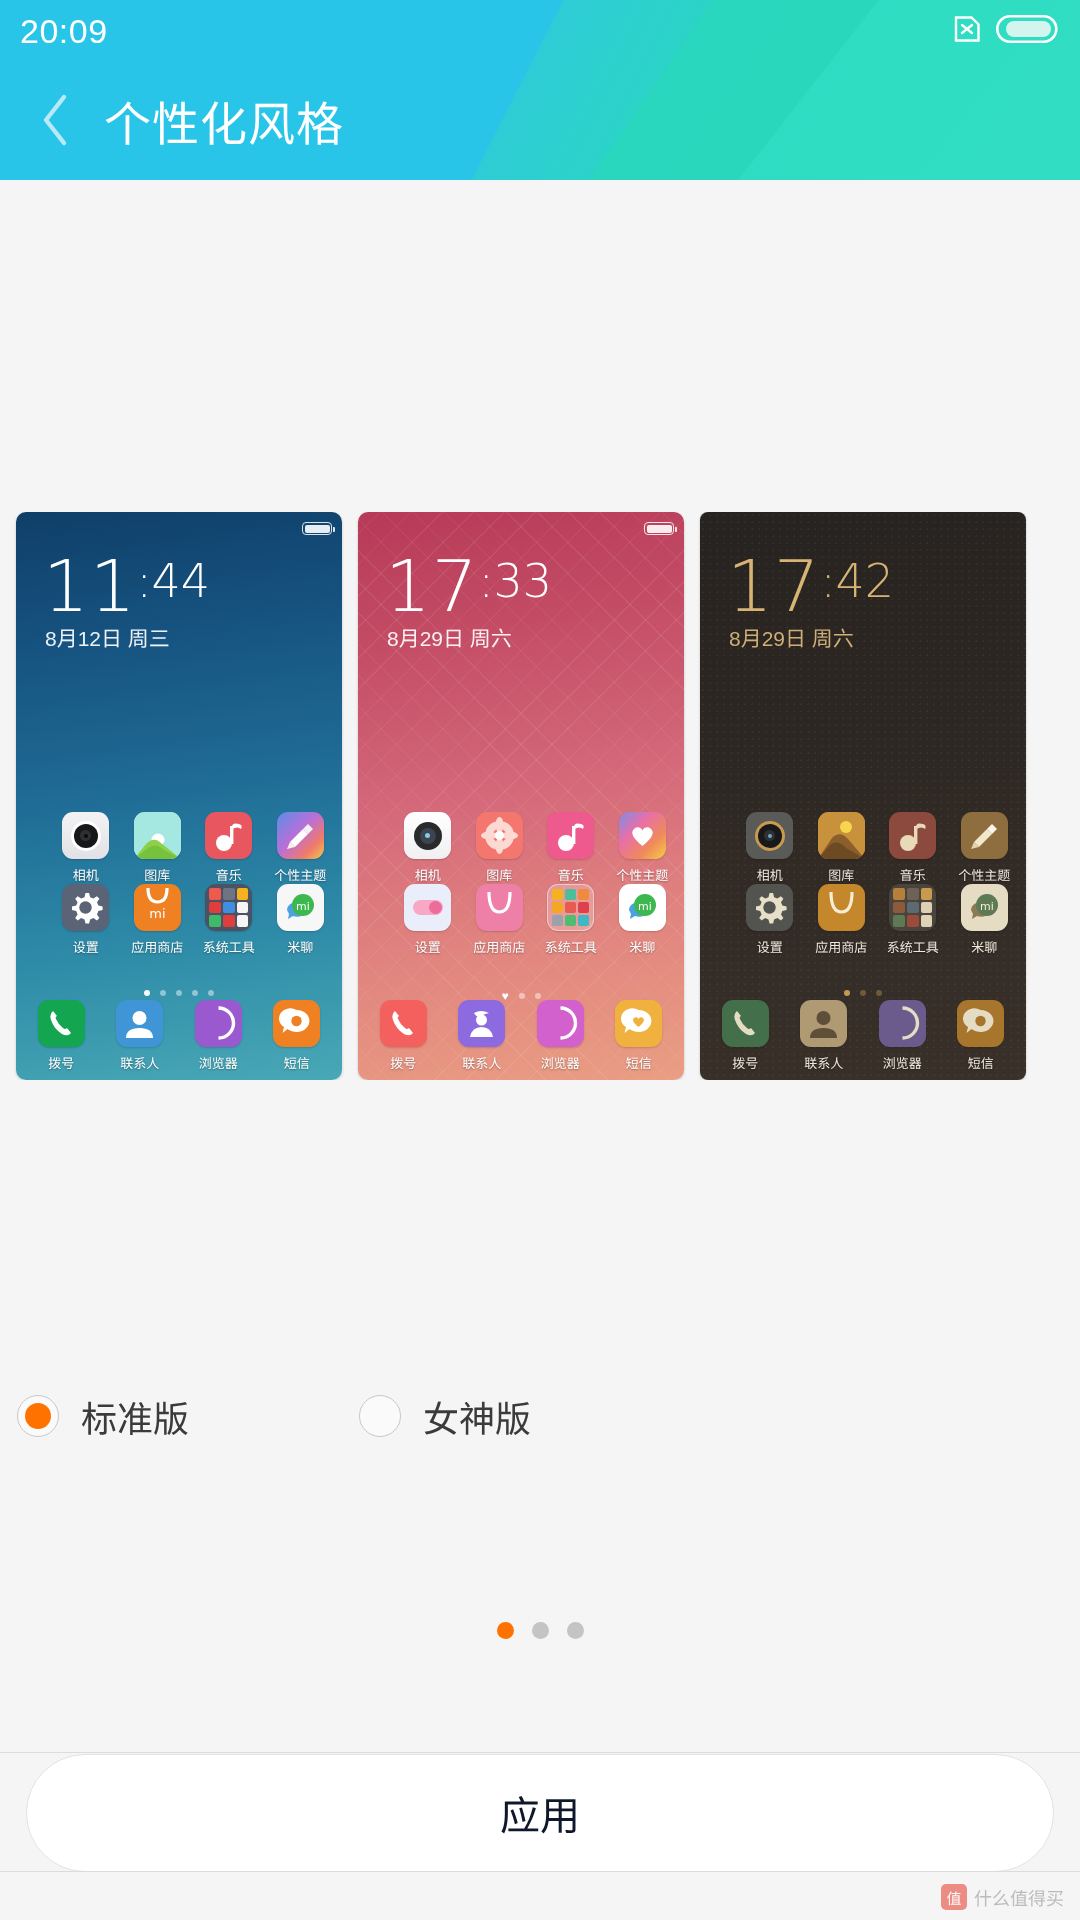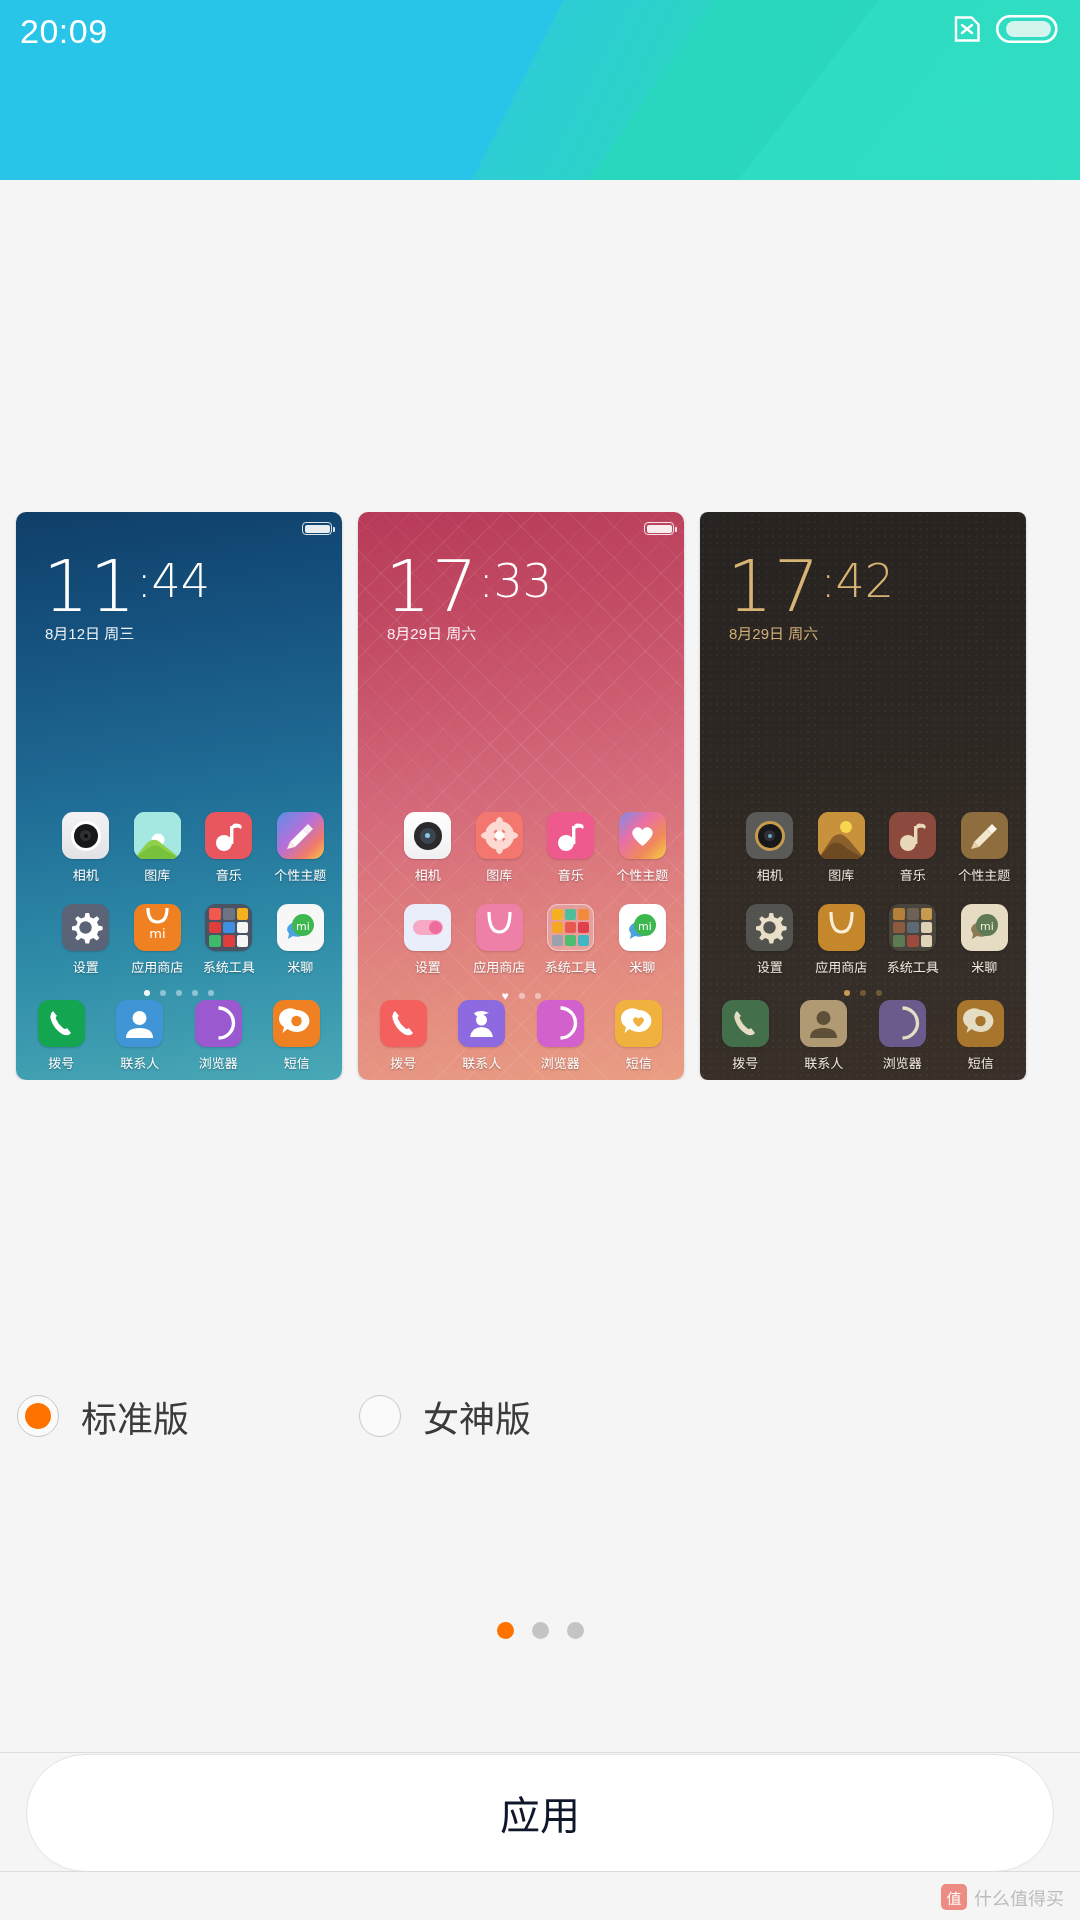--- a/index.html
+++ b/index.html
@@ -99,29 +99,29 @@
   .lock-clock {
     position:absolute; left:27px; top:38px;
     color:#fff; font-weight:200; line-height:1;
     font-family:"DejaVu Sans","Liberation Sans",sans-serif;
   }
   .lock-clock .hh { font-size:72px; letter-spacing:1px; font-weight:200; }
   .lock-clock .sep { font-size:44px; vertical-align:14px; font-weight:200; }
   .lock-clock .mm { font-size:46px; vertical-align:14px; font-weight:200; }
   .lock-date {
     position:absolute; left:29px; top:110px;
-    font-size:15px; color:rgba(255,255,255,0.92);
+    font-size:21px; color:rgba(255,255,255,0.92);
   }
   .lock-clock.gold { color:#d8b474; }
   .lock-date.gold  { color:#cfae77; }
 
   
   .grid {
     position:absolute; left:0; right:0; top:300px;
-    display:flex; flex-direction:column; gap:20px;padding-left:28px;
+    display:flex; flex-direction:column; padding-left:28px;
   }
   .grid-row { display:flex; justify-content:space-around; padding:0 6px; }
   .app { width:62px; display:flex; flex-direction:column; align-items:center; cursor:pointer; }
   .app-icon {
     width:47px; height:47px; border-radius:11px; position:relative;
     overflow:hidden; display:flex; align-items:center; justify-content:center;
     box-shadow:0 1px 2px rgba(0,0,0,0.16);
   }
   .app-label {
     margin-top:6px; font-size:13px; color:#ffffff;
@@ -210,20 +210,30 @@
         </svg>
     </span>
     <span class="battery-icon">
       <svg viewBox="0 0 62 28">
           <rect x="1.3" y="1.3" width="59" height="25.4" rx="12.7" fill="none" stroke="#ffffff" stroke-width="2.6"></rect>
           <rect x="10" y="6" width="45" height="16" rx="8" fill="#d3f5ee"></rect>
         </svg>
     </span>
   </div>
 
+  <div class="titlebar">
+    <div class="back-chevron">
+      <span>
+        <svg viewBox="0 0 34 54">
+            <path d="M26 4 L8 27 L26 50" fill="none" stroke="#b8e9f5" stroke-width="4.4" stroke-linecap="round" stroke-linejoin="round"></path>
+          </svg>
+      </span>
+    </div>
+    <div class="page-title">个性化风格</div>
+  </div>
 </div>
 
 <div class="carousel">
   <div class="carousel-track">
 
     <div class="phone wp-standard">
       <div class="phone-batt">
           <i></i>
         </div>
       <div class="lock-clock">

